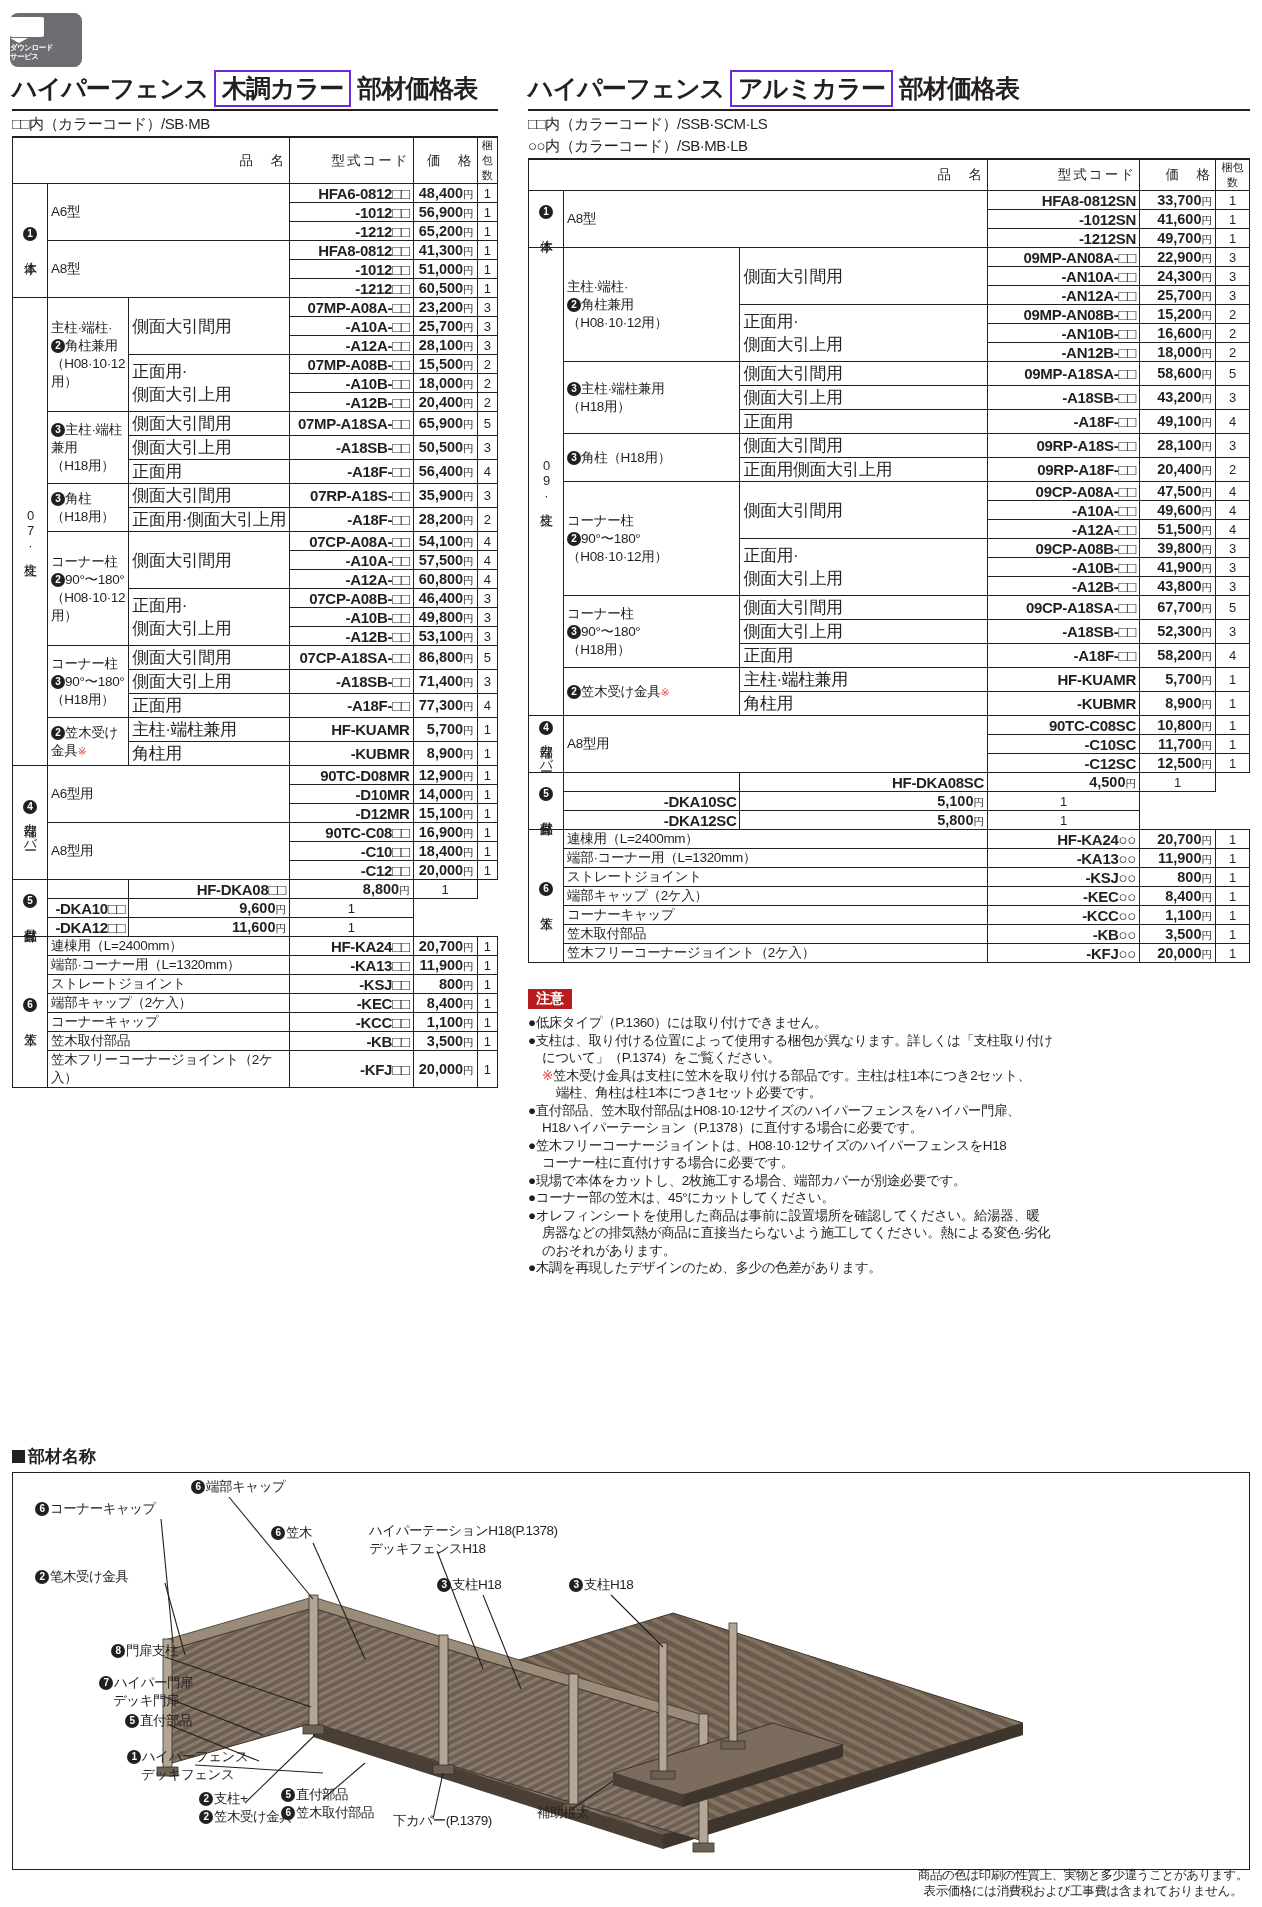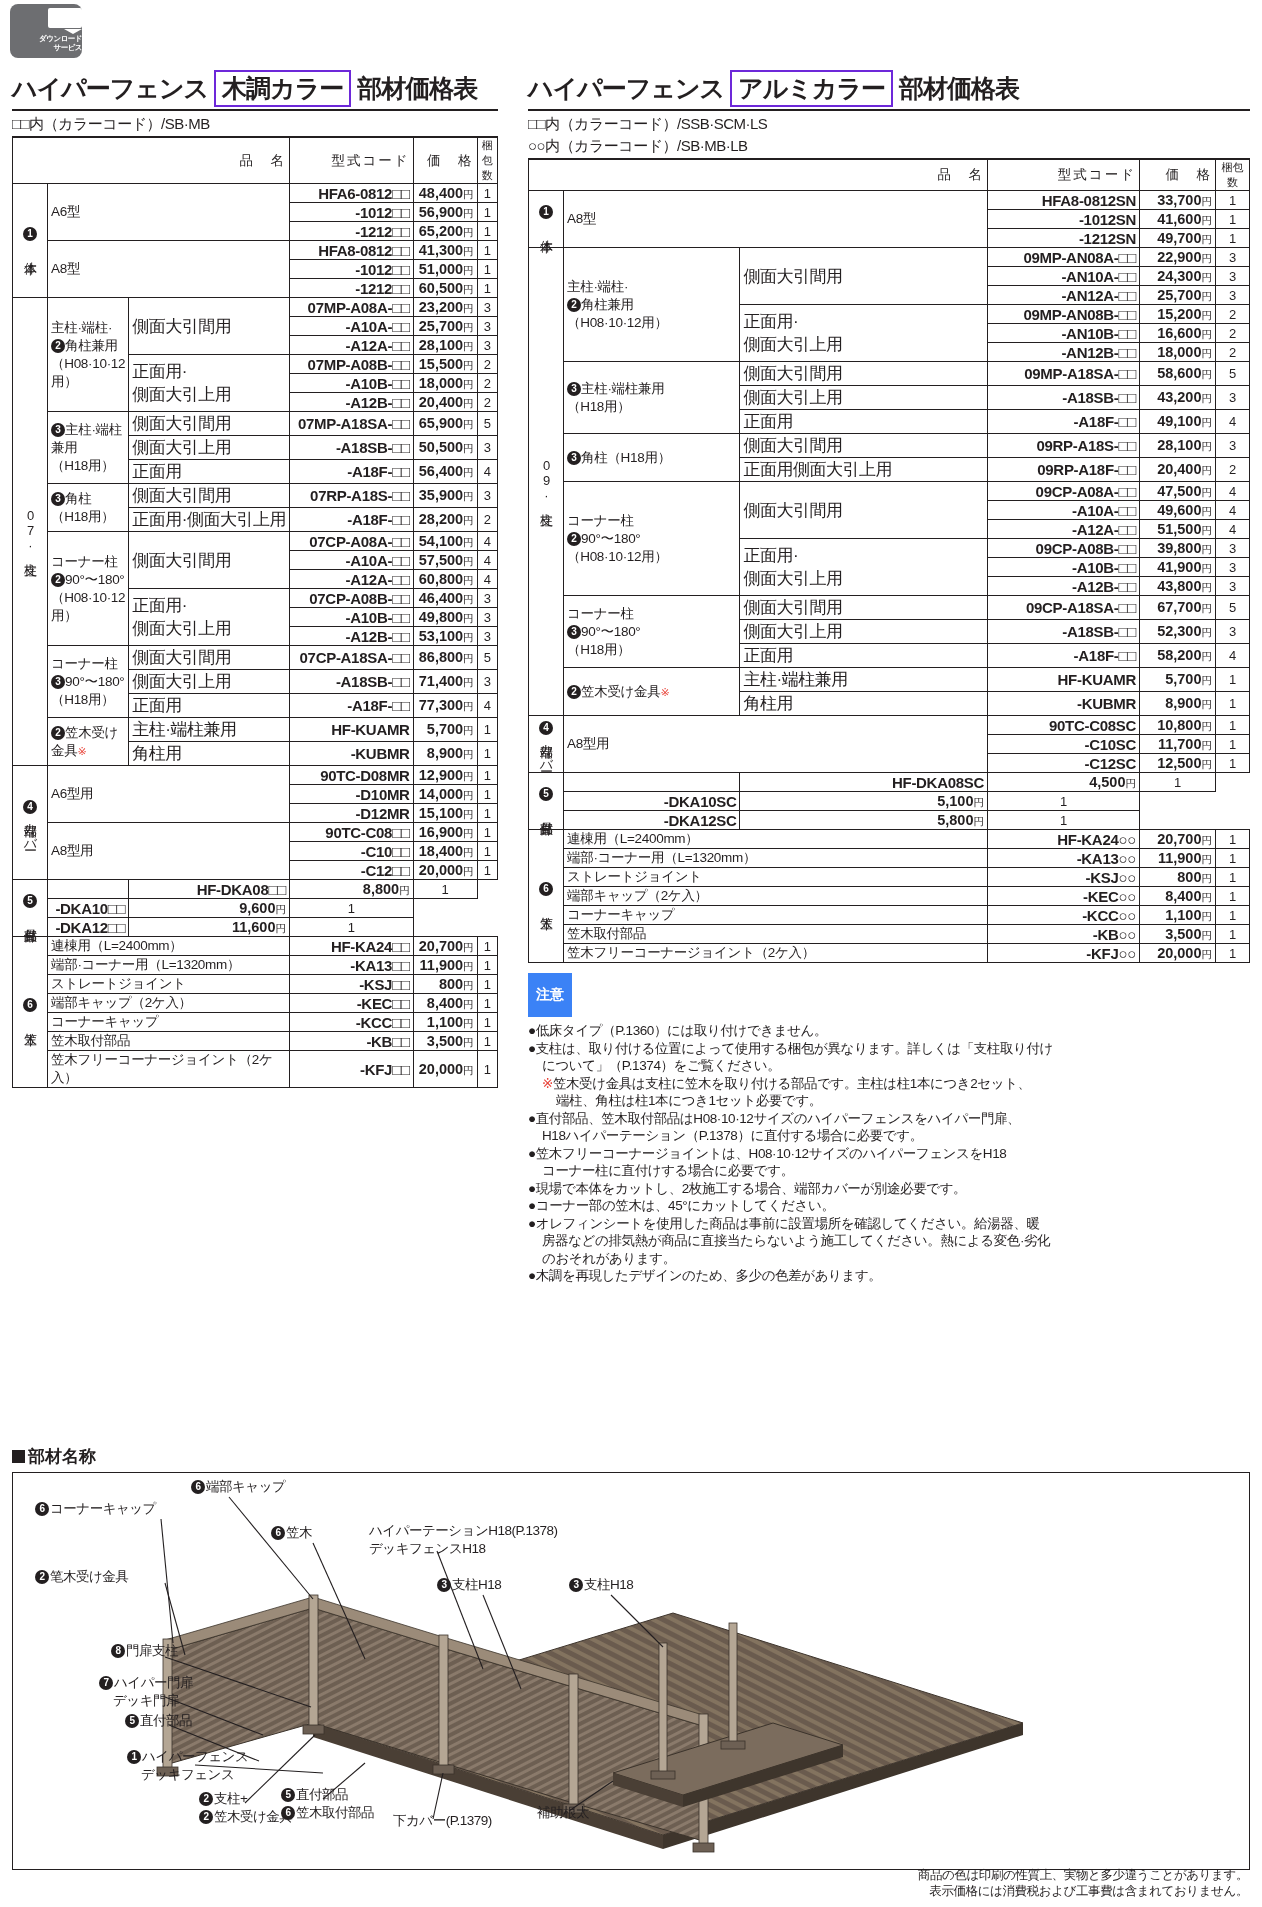--- a/index.html
+++ b/index.html
@@ -9,24 +9,24 @@
     background:#ffffff;
     font-family:"Liberation Sans","DejaVu Sans",sans-serif;
     color:#231f20;
     position:relative;
     overflow:hidden;
   }
   .page { position:relative; width:1262px; height:1907px; }
 
   
   .dl-badge{
-    position:absolute; left:10px; top:4px;
+    position:absolute; left:10px; top:13px;
     width:72px; height:54px; border-radius:8px;
     background:#6d6e71; color:#fff;
-    display:flex; flex-direction:column; align-items:flex-end; justify-content:flex-start;
+    display:flex; flex-direction:column; align-items:flex-start; justify-content:flex-start;
     padding-top:4px;
   }
   .dl-badge .scr{
     width:34px;height:20px;background:#fff;border-radius:2px;
   }
   .dl-badge .stand{
     width:0;height:0;border-left:9px solid transparent;border-right:9px solid transparent;
     border-top:5px solid #fff;margin-top:1px;
   }
   .dl-badge .t1,.dl-badge .t2{
@@ -88,22 +88,22 @@
     background:#231f20; color:#fff; font-size:10px; text-align:center; font-weight:bold;
     vertical-align:middle;
   }
   .aster{ color:#e8443a; font-size:11px; }
 
   
   table.pl tr:first-child td, table.pl tr:first-child th{ border-top:2px solid #231f20; }
 
   
   .note-hd{
-    display:inline-block; background:#3b82f6; color:#fff; font-weight:bold;
-    font-size:14px; padding:13px 8px; margin-top:10px;
+    display:inline-block; background:#b91c1c; color:#fff; font-weight:bold;
+    font-size:14px; padding:1px 8px; margin-top:26px;
   }
   .note-list{ margin-top:5px; font-size:13.5px; line-height:17.5px; letter-spacing:-0.4px; }
   .note-list .li{ display:flex; }
   .note-list .bullet{ flex:0 0 auto; }
   .note-list .ind1{ padding-left:14px; }
   .note-list .ind3{ padding-left:28px; }
   .note-list .red{ color:#e8443a; }
 
   
   .diag-title{ position:absolute; left:12px; top:1445px; font-size:17px; font-weight:bold; }
@@ -111,21 +111,21 @@
   .diag-box{
     position:absolute; left:12px; top:1472px; width:1238px; height:398px;
     border:1px solid #231f20; background:#fff; overflow:hidden;
   }
   .lbl{
     position:absolute; font-size:13.5px; letter-spacing:-0.5px; white-space:nowrap; line-height:16px;
   }
   .lbl .num{ margin-right:1px; }
 
   .footer{
-    position:absolute; right:14px; bottom:8px; text-align:right; font-size:12.5px; line-height:16px;
+    position:absolute; right:14px; bottom:8px; text-align:center; font-size:12.5px; line-height:16px;
     letter-spacing:-0.4px;
   }
 </style>
 </head>
 <body>
 
 <div class="page">
 
   <div class="dl-badge">
     <div class="scr"></div>

